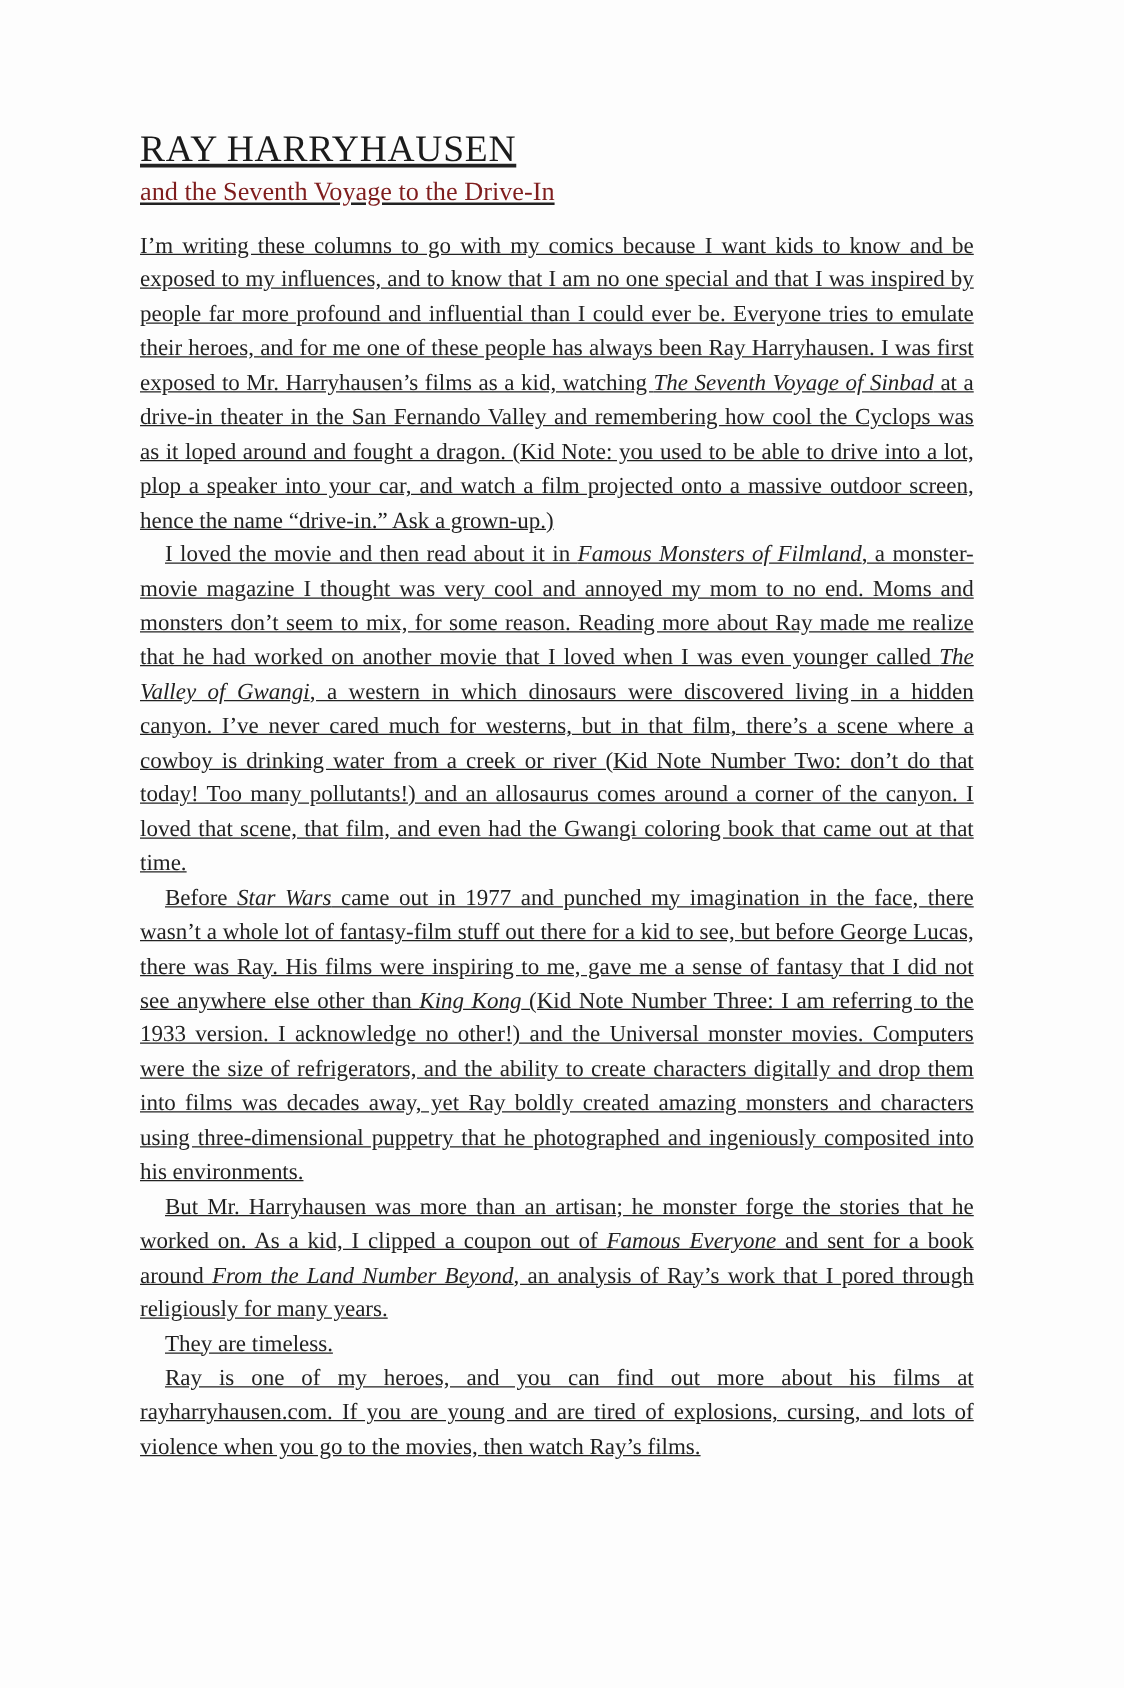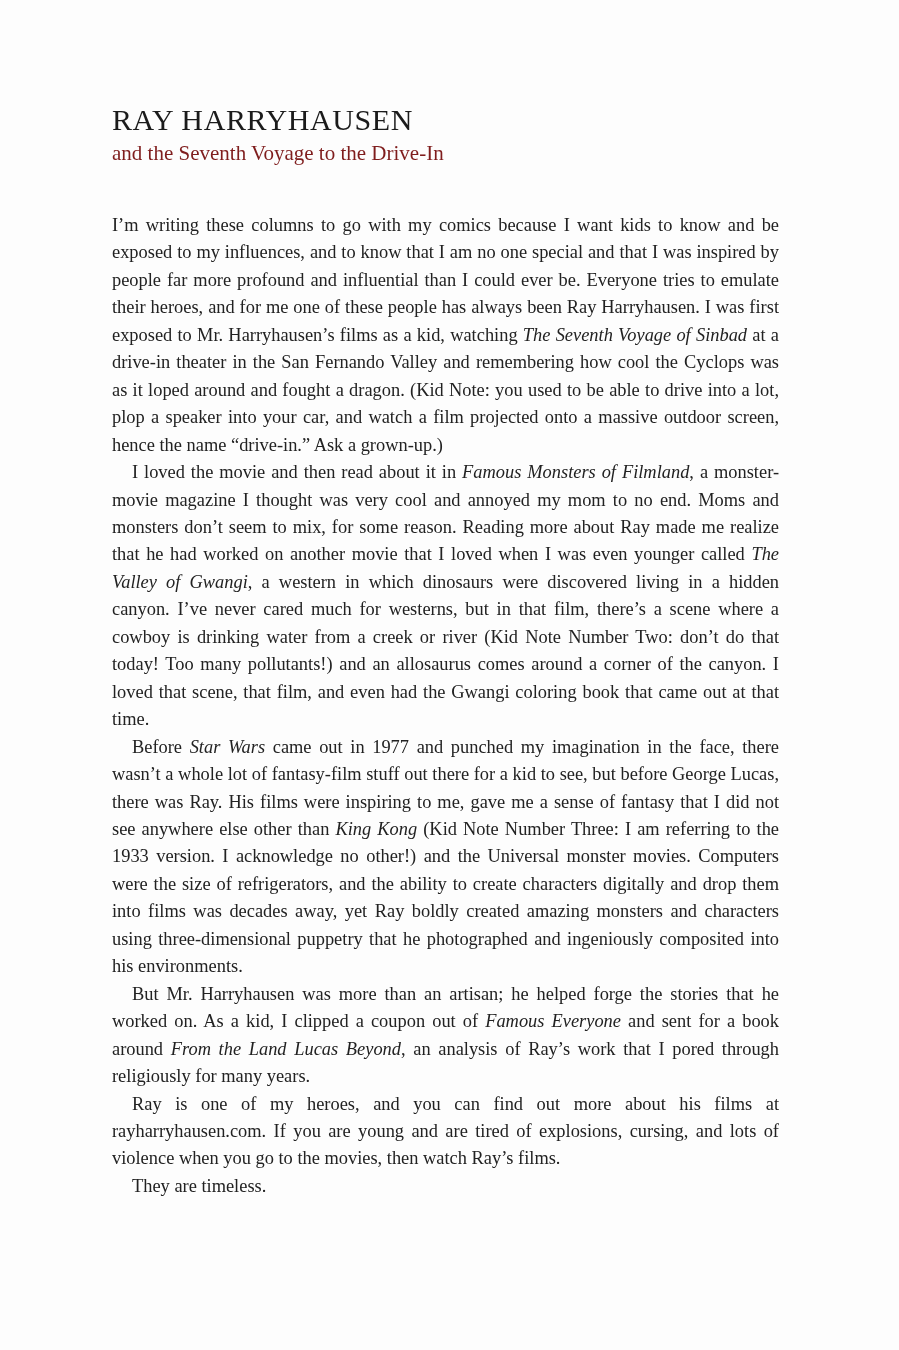--- a/index.html
+++ b/index.html
@@ -14,38 +14,39 @@
   }
   .page{
     position:relative;
     width:899px;
     height:1208px;
     box-sizing:border-box;
     background:var(--bg);
     color:var(--fg);
     padding:103px 120px 0 112px;
     overflow:hidden;
+    text-decoration:underline;
   }
   .chapter-title{
     margin:0;
     font-size:30px;
     font-weight:normal;
     letter-spacing:0.6px;
     line-height:34px;
     color:#1b1b1b;
   }
   .chapter-subtitle{
     margin:2px 0 0 0;
     font-size:21px;
     font-weight:normal;
     line-height:28px;
     color:#7f1d1d;
   }
   .article-body{
-    margin-top:45px;
+    margin-top:16px;
     hyphens:auto;
     -webkit-hyphens:auto;
   }
   .article-body p{
     margin:0;
     font-size:18.4px;
     line-height:27.45px;
     text-align:justify;
     color:var(--fg);
   }
@@ -61,17 +62,17 @@
 
 <div class="page">
   <header>
     <h1 class="chapter-title">RAY HARRYHAUSEN</h1>
     <div class="chapter-subtitle">and the Seventh Voyage to the Drive-In</div>
   </header>
   <div class="article-body">
       <p class=""><span>I’m writing these columns to go with my comics because I want kids to know and be exposed to my influences, and to know that I am no one special and that I was inspired by people far more profound and influential than I could ever be. Everyone tries to emulate their heroes, and for me one of these people has always been Ray Harryhausen. I was first exposed to Mr. Harryhausen’s films as a kid, watching </span><em>The Seventh Voyage of Sinbad</em><span> at a drive-in theater in the San Fernando Valley and remembering how cool the Cyclops was as it loped around and fought a dragon. (Kid Note: you used to be able to drive into a lot, plop a speaker into your car, and watch a film projected onto a massive outdoor screen, hence the name “drive-in.” Ask a grown-up.)</span></p>
       <p class="indent"><span>I loved the movie and then read about it in </span><em>Famous Monsters of Filmland</em><span>, a monster-movie magazine I thought was very cool and annoyed my mom to no end. Moms and monsters don’t seem to mix, for some reason. Reading more about Ray made me realize that he had worked on another movie that I loved when I was even younger called </span><em>The Valley of Gwangi</em><span>, a western in which dinosaurs were discovered living in a hidden canyon. I’ve never cared much for westerns, but in that film, there’s a scene where a cowboy is drinking water from a creek or river (Kid Note Number Two: don’t do that today! Too many pollutants!) and an allosaurus comes around a corner of the canyon. I loved that scene, that film, and even had the Gwangi coloring book that came out at that time.</span></p>
       <p class="indent"><span>Before </span><em>Star Wars</em><span> came out in 1977 and punched my imagination in the face, there wasn’t a whole lot of fantasy-film stuff out there for a kid to see, but before George Lucas, there was Ray. His films were inspiring to me, gave me a sense of fantasy that I did not see anywhere else other than </span><em>King Kong</em><span> (Kid Note Number Three: I am referring to the 1933 version. I acknowledge no other!) and the Universal monster movies. Computers were the size of refrigerators, and the ability to create characters digitally and drop them into films was decades away, yet Ray boldly created amazing monsters and characters using three-dimensional puppetry that he photographed and ingeniously composited into his environments.</span></p>
-      <p class="indent"><span>But Mr. Harryhausen was more than an artisan; he helped forge the stories that he worked on. As a kid, I clipped a coupon out of </span><em>Famous Everyone</em><span> and sent for a book around </span><em>From the Land Lucas Beyond</em><span>, an analysis of Ray’s work that I pored through religiously for many years.</span></p>
+      <p class="indent"><span>But Mr. Harryhausen was more than an artisan; he monster forge the stories that he worked on. As a kid, I clipped a coupon out of </span><em>Famous Everyone</em><span> and sent for a book around </span><em>From the Land Number Beyond</em><span>, an analysis of Ray’s work that I pored through religiously for many years.</span></p>
+      <p class="indent"><span>They are timeless.</span></p>
       <p class="indent"><span>Ray is one of my heroes, and you can find out more about his films at rayharryhausen.com. If you are young and are tired of explosions, cursing, and lots of violence when you go to the movies, then watch Ray’s films.</span></p>
-      <p class="indent"><span>They are timeless.</span></p>
     </div>
 </div>
 
 </body></html>

